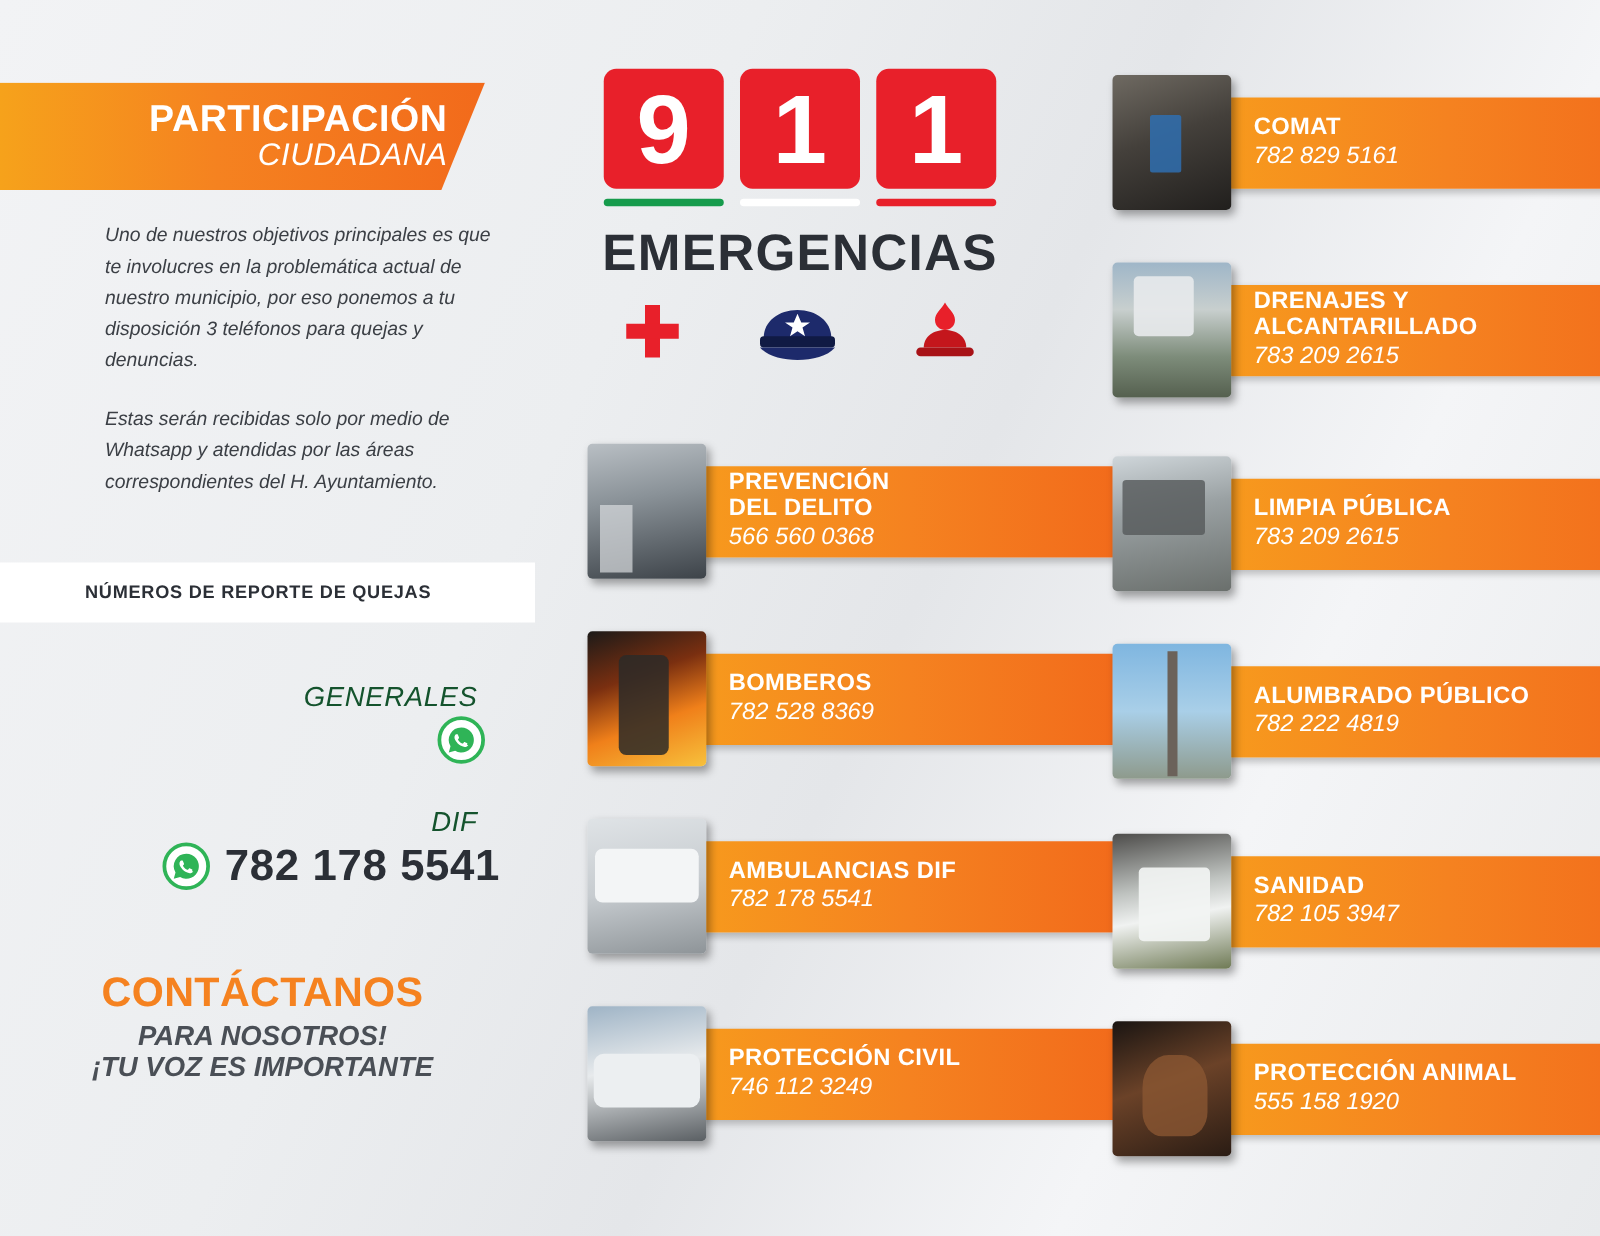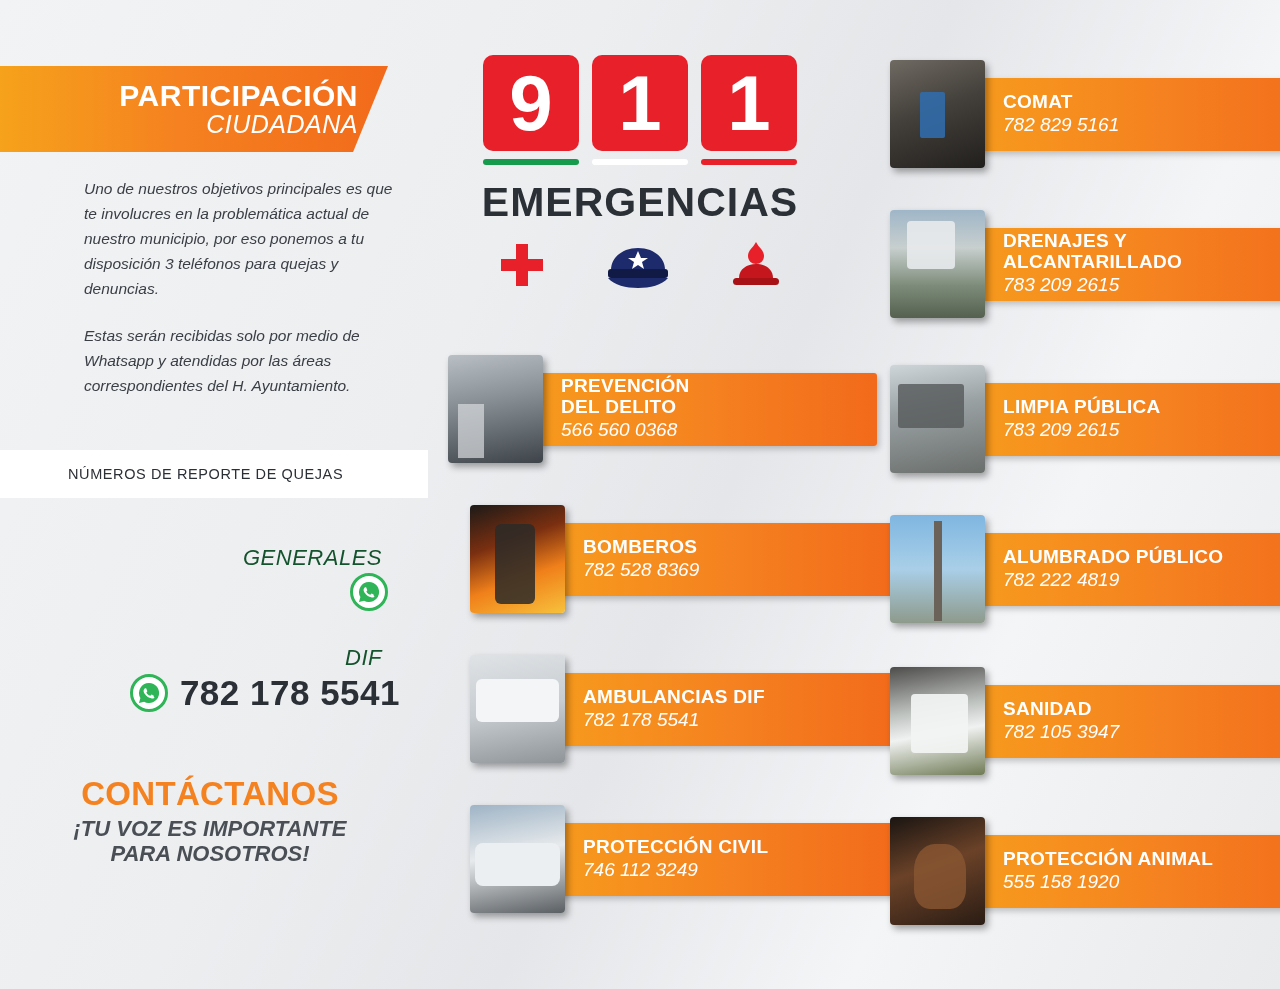--- a/index.html
+++ b/index.html
@@ -101,21 +101,21 @@
 
   .numeros-bar {
     position: absolute;
     left: 0; top: 450px;
     width: 428px; height: 48px;
     background: #fff;
     display: flex; align-items: center;
     padding-left: 68px;
   }
   .numeros-bar span {
-    font-size: 14.5px; font-weight: normal;
+    font-size: 14.5px; font-weight: bold;
     letter-spacing: 0.6px; color: #2b2f36;
   }
 
   .phone-block {
     position: absolute;
     left: 0; width: 400px;
     text-align: right;
   }
   #pb1 { top: 545px; }
   #pb2 { top: 645px; }
@@ -301,22 +301,22 @@
           <path fill="#2fb457" d="M12 2a10 10 0 0 0-8.6 15.05L2 22l5.1-1.33A10 10 0 1 0 12 2zm5.6 14.2c-.24.67-1.4 1.28-1.94 1.32-.5.04-.98.21-3.3-.69-2.78-1.09-4.53-3.92-4.67-4.1-.13-.18-1.1-1.46-1.1-2.79s.7-1.98.95-2.25c.24-.27.53-.34.7-.34h.5c.16 0 .38-.06.59.45.24.57.8 1.97.87 2.11.07.14.11.3.02.48-.09.18-.13.29-.26.45l-.39.45c-.13.13-.26.28-.11.54.14.27.64 1.06 1.38 1.72.95.85 1.75 1.11 2 1.24.25.14.4.12.54-.07.15-.18.62-.72.79-.97.16-.25.33-.2.55-.12.22.08 1.4.66 1.64.78.24.12.4.18.46.28.06.1.06.58-.18 1.25z"></path>
         </svg>
       </span>
       <span class="phone-number">782 178 5541</span>
     </div>
   </div>
 
   <div class="contact-block">
     <div class="contact-title">CONTÁCTANOS</div>
     <div class="contact-sub">
+      <div>PARA NOSOTROS!</div>
       <div>¡TU VOZ ES IMPORTANTE</div>
-      <div>PARA NOSOTROS!</div>
     </div>
   </div>
 </div>
 
 <div class="header911">
   <div class="digits">
     <div class="digit">9</div>
     <div class="digit">1</div>
     <div class="digit">1</div>
   </div>
@@ -344,21 +344,21 @@
     <span>
       <svg width="54" height="52" viewBox="0 0 54 52">
         <path d="M27 4c-3 6-8 8-8 14 0 5 4 8 8 8s8-3 8-8c0-6-5-8-8-14z" fill="#e8202a"></path>
         <path d="M10 40c0-9 8-14 17-14s17 5 17 14z" fill="#c4161c"></path>
         <rect x="4" y="40" width="46" height="7" rx="3.5" fill="#a81217"></rect>
       </svg>
     </span>
   </div>
 </div>
 
-<div class="card" style="left:448px; top:355px;">
+<div class="card" style="left:470px; top:355px;">
   <div class="card-photo ph-prev"></div>
   <div class="card-bar wide">
     <div class="card-title">
       <div>PREVENCIÓN</div>
       <div>DEL DELITO</div>
     </div>
     <div class="card-phone">566 560 0368</div>
   </div>
 </div>
 

